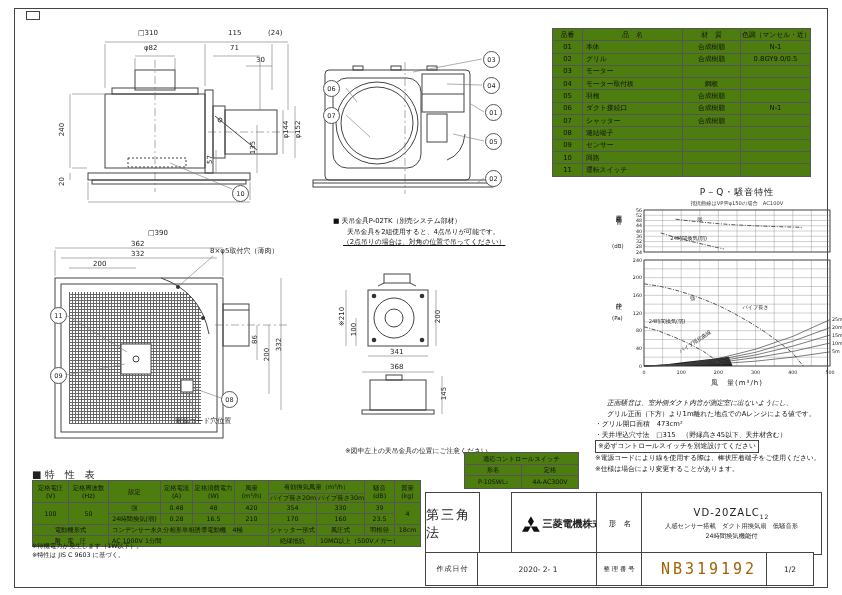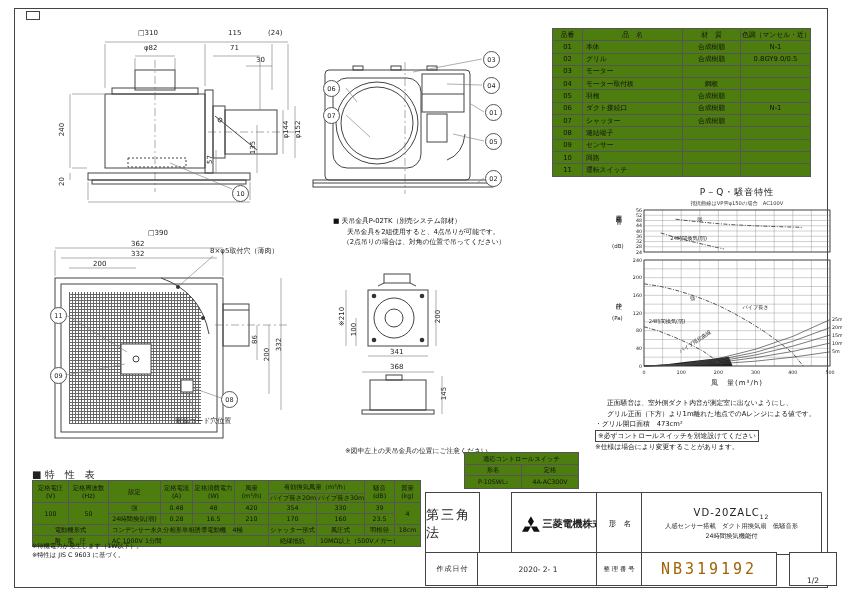--- a/index.html
+++ b/index.html
@@ -130,21 +130,21 @@
   <span class="balloon" style="left:188px;top:9px;">03</span>
   <span class="balloon" style="left:188px;top:35px;">04</span>
   <span class="balloon" style="left:190px;top:62px;">01</span>
   <span class="balloon" style="left:190px;top:91px;">05</span>
   <span class="balloon" style="left:190px;top:128px;">02</span>
 </div>
 
 <div class="abs" style="left:333px;top:216px;width:260px;">
   <div class="note" style="position:static;">■ 天吊金具P-02TK（別売システム部材）</div>
   <div class="note" style="position:static;padding-left:14px;">天吊金具を2組使用すると、4点吊りが可能です。</div>
-  <div class="note" style="position:static;padding-left:10px;">（2点吊りの場合は、対角の位置で吊ってください）</div>
+  <div class="note" style="position:static;padding-left:10px;text-decoration:underline;">（2点吊りの場合は、対角の位置で吊ってください）</div>
 </div>
 
 <div class="abs" style="left:35px;top:240px;width:270px;height:214px;">
   <div class="grille-fill" style="left:34px;top:52px;width:132px;height:132px;"></div>
   <svg class="art" width="270" height="214" viewBox="0 0 270 214">
     <path d="M126,38 L190,38 L190,94 L174,94 Q166,52 126,38 Z" fill="#fff" stroke="none"></path>
     <g stroke="#444" fill="none" stroke-width="1">
       <rect x="20" y="38" width="168" height="160"></rect>
       <rect x="26" y="44" width="156" height="148"></rect>
       <path d="M126,38 Q166,52 174,94"></path>
@@ -403,24 +403,26 @@
       <text x="143.6" y="123.46666666666667" text-anchor="middle" font-size="5.2" fill="#222">パイプ長さ</text>
       <text x="84.08000000000001" y="157.03333333333333" text-anchor="middle" font-size="5.2" fill="#222" transform="rotate(-33 84.08000000000001 157.03333333333333)">パイプ抵抗曲線</text>
     </svg>
   <span class="vlabel" style="left:2px;top:24px;">正面騒音</span>
   <span class="dim" style="left:0px;top:58px;font-size:5.5px;">(dB)</span>
   <span class="vlabel" style="left:2px;top:112px;">静圧</span>
   <span class="dim" style="left:0px;top:130px;font-size:5.5px;">(Pa)</span>
 </div>
 
 <div class="abs" style="left:595px;top:398px;width:244px;">
-  <div class="note" style="position:static;padding-left:12px;">正面騒音は、室外側ダクト内音が測定室に出ないようにし、</div>
+  <div class="note" style="position:static;padding-left:12px;font-style:italic;">正面騒音は、室外側ダクト内音が測定室に出ないようにし、</div>
   <div class="note" style="position:static;padding-left:12px;">グリル正面（下方）より1m離れた地点でのAレンジによる値です。</div>
   <div class="note" style="position:static;">・グリル開口面積　473cm²</div>
+  <div class="note" style="position:static;">・天井埋込穴寸法　□315　（野縁高さ45以下、天井材含む）</div>
   <div class="note" style="position:static;"><span class="boxed">※必ずコントロールスイッチを別途設けてください</span></div>
+  <div class="note" style="position:static;">※電源コードにより線を使用する際は、棒状圧着端子をご使用ください。</div>
   <div class="note" style="position:static;">※仕様は場合により変更することがあります。</div>
 </div>
 
 <table class="dt abs" style="left:464px;top:452px;width:114px;">
   <colgroup>
       <col style="width:57px">
       <col style="width:57px">
     </colgroup>
   <tbody>
       <tr>
@@ -536,16 +538,16 @@
   </div>
   <div class="tbc" style="left:52px;top:60px;width:120px;height:32px;">
     <span style="font-size:7.5px;">2020- 2- 1</span>
   </div>
   <div class="tbc" style="left:171px;top:60px;width:46px;height:32px;">
     <span style="font-size:6.3px;letter-spacing:2px;">整理番号</span>
   </div>
   <div class="tbc" style="left:216px;top:60px;width:134px;height:32px;">
     <span style="font-size:15px;font-family:'DejaVu Sans Mono',monospace;letter-spacing:3px;color:#a16207;">NB319192</span>
   </div>
-  <div class="tbc" style="left:364px;top:60px;width:46px;height:32px;justify-content:flex-end;">
+  <div class="tbc" style="left:341px;top:60px;width:46px;height:32px;">
     <span style="font-size:7.5px;">1/2</span>
   </div>
 </div>
 
 </body></html>

